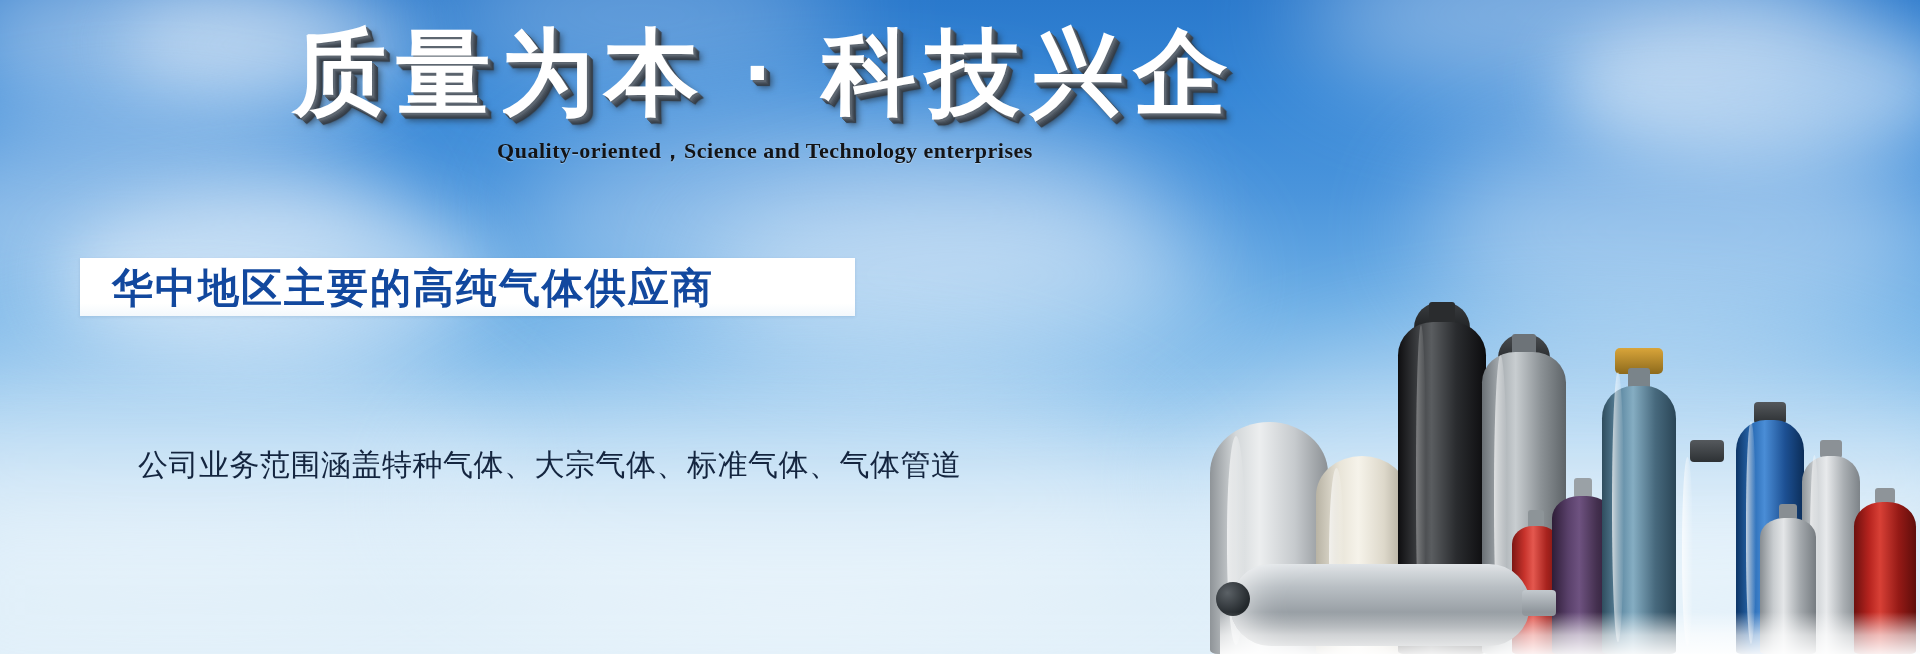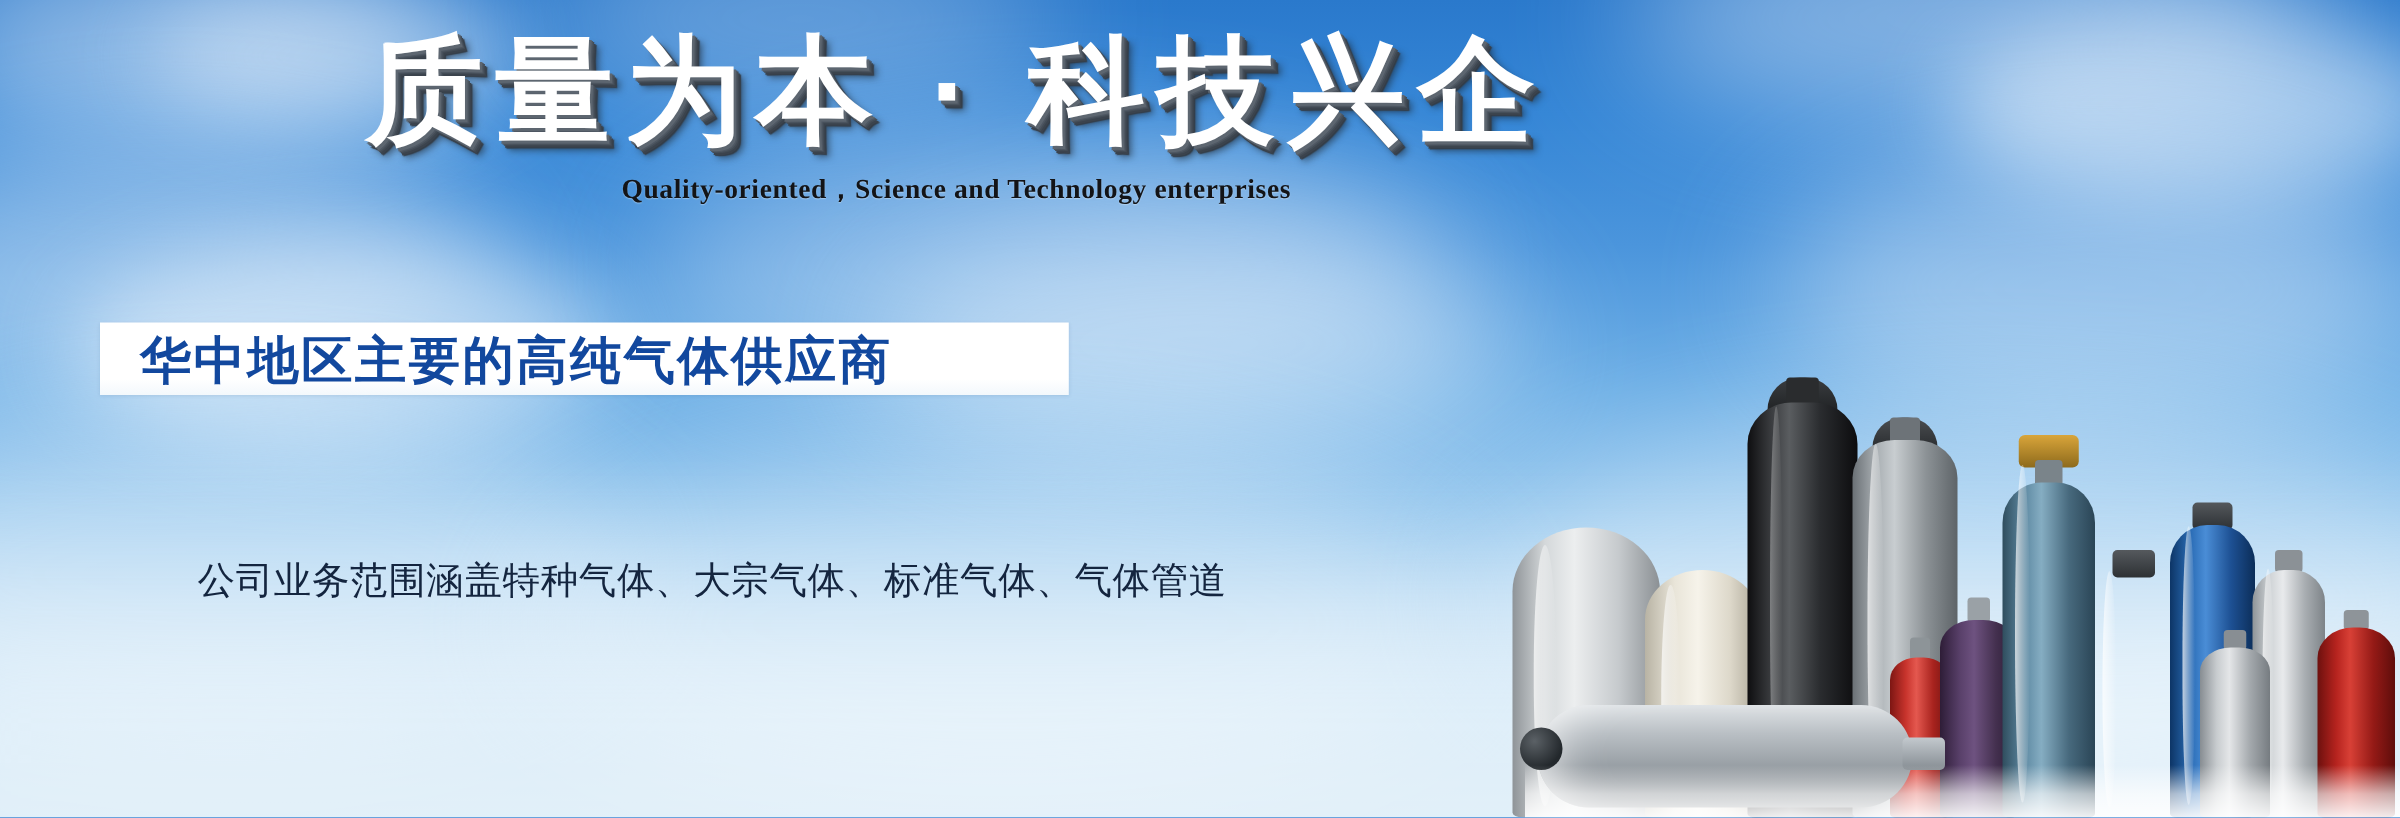--- a/index.html
+++ b/index.html
@@ -99,21 +99,21 @@
   
   #paragraph {
     position:absolute; left:78px; top:438px;
     width:800px;
     font-family:"Liberation Serif", serif;
     font-size:30px;
     line-height:53px;
     color:#14253f;
     letter-spacing:.5px;
   }
-  #paragraph .ln { white-space:nowrap; display:block;margin-left:20px; }
+  #paragraph .ln { white-space:nowrap; display:block; }
   #paragraph .ln.indent { text-indent:60px; }
 
   
   #cylinders {
     position:absolute; right:0; bottom:0;
     width:700px; height:420px;
   }
   .cyl { position:absolute; bottom:0; }
   .body {
     position:absolute; left:0; bottom:0; width:100%;

